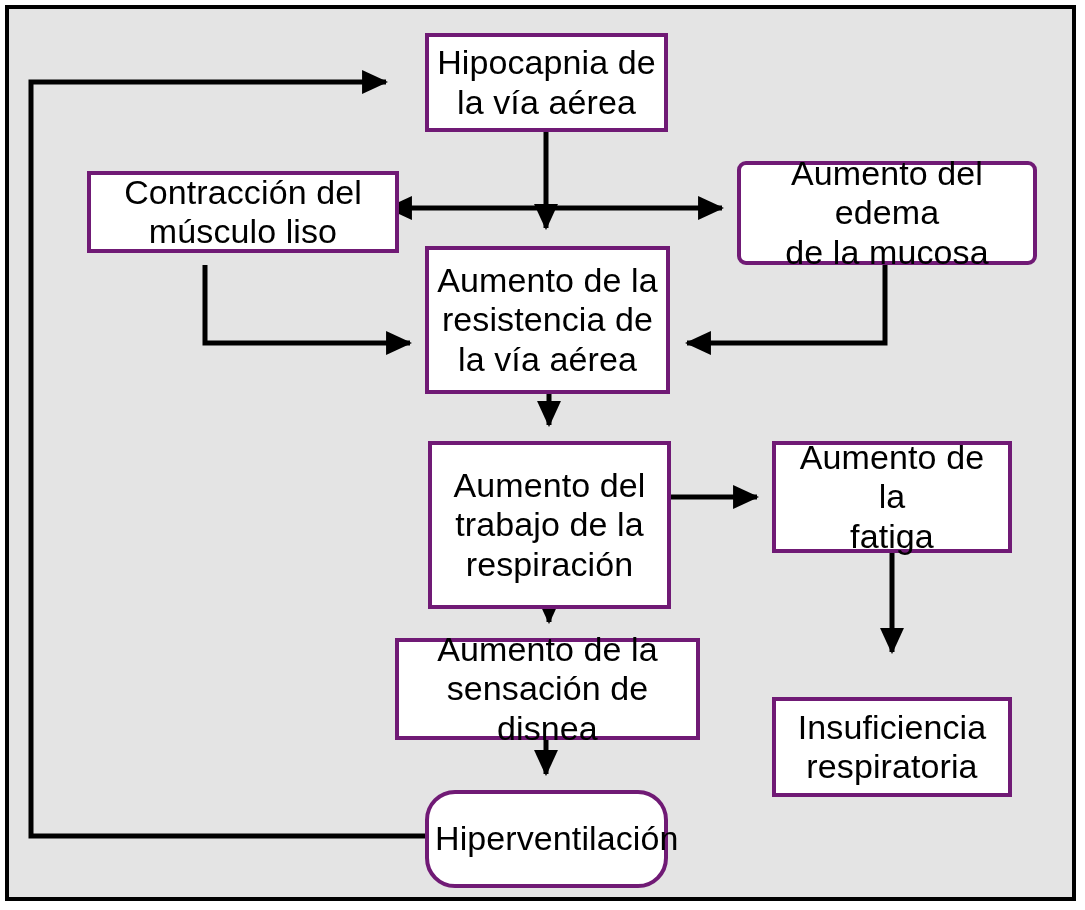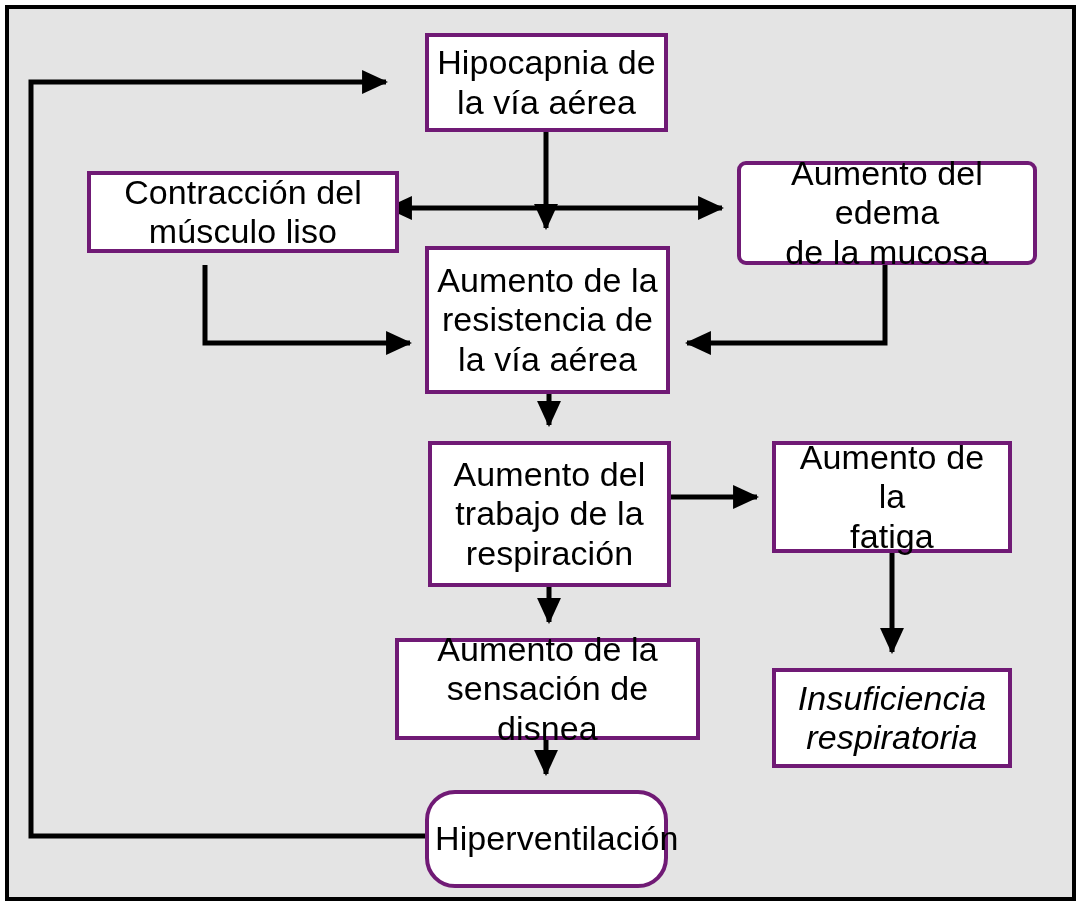--- a/index.html
+++ b/index.html
@@ -109,37 +109,37 @@
     <span>Aumento del edema
 de la mucosa</span>
   </div>
 
   <div class="node" style="left:425px; top:246px; width:245px; height:148px;">
     <span>Aumento de la
 resistencia de
 la vía aérea</span>
   </div>
 
-  <div class="node" style="left:428px; top:441px; width:243px; height:146px;">
+  <div class="node" style="left:428px; top:441px; width:243px; height:168px;">
     <span>Aumento del
 trabajo de la
 respiración</span>
   </div>
 
   <div class="node" style="left:772px; top:441px; width:240px; height:112px;">
     <span>Aumento de la
 fatiga</span>
   </div>
 
   <div class="node" style="left:395px; top:638px; width:305px; height:102px;">
     <span>Aumento de la
 sensación de disnea</span>
   </div>
 
-  <div class="node" style="left:772px; top:668px; width:240px; height:100px;font-style:italic;">
+  <div class="node" style="left:772px; top:697px; width:240px; height:100px;">
     <span>Insuficiencia
 respiratoria</span>
   </div>
 
   <div class="node" style="left:425px; top:790px; width:243px; height:98px;border-radius:30px;">
     <span>Hiperventilación</span>
   </div>
 
 </div>
 

